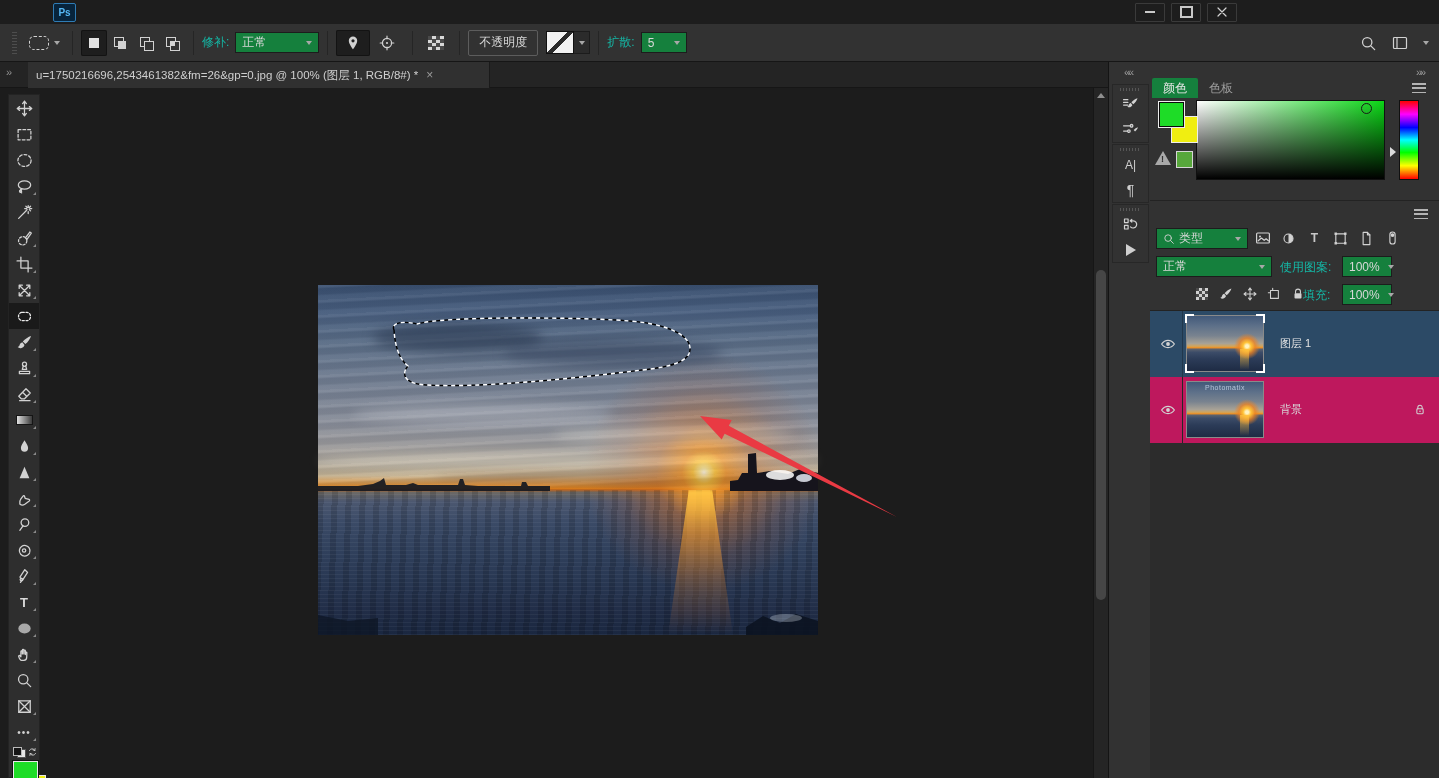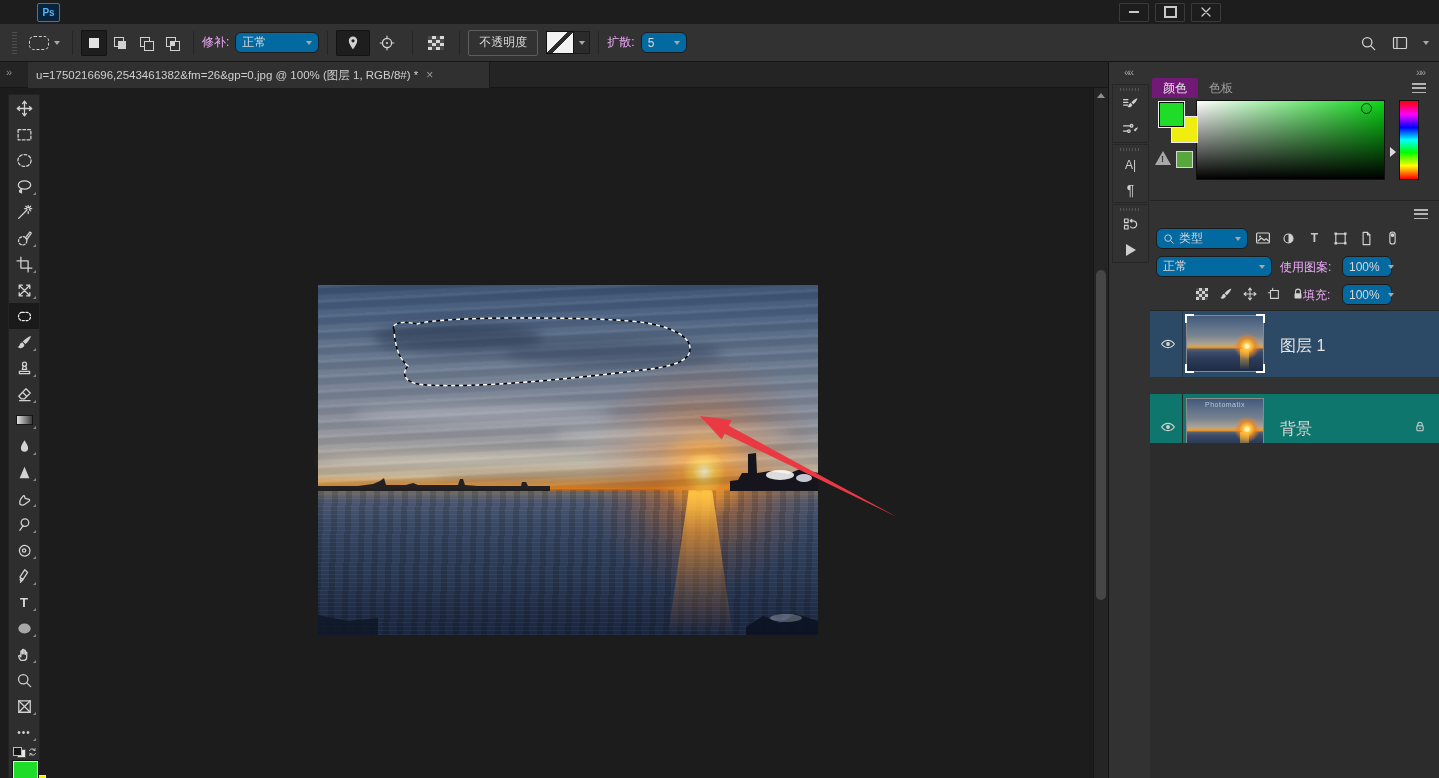--- a/index.html
+++ b/index.html
@@ -1,37 +1,37 @@
 <!DOCTYPE html>
 <html><head>
 <meta charset="utf-8">
 <style>
   html,body{margin:0;padding:0;background:#111;}
   #app{position:relative;width:1439px;height:778px;background:#1d1d1d;overflow:hidden;
        font-family:"Liberation Sans","DejaVu Sans",sans-serif;color:#d6d6d6;-webkit-font-smoothing:antialiased;}
   
-  .titlebar{position:absolute;left:0;top:0;width:1233px;height:24px;background:#1d1d1d;border-bottom:1px solid #141414;display:flex;align-items:center;text-align:right;}
+  .titlebar{position:absolute;left:16px;top:0;width:1233px;height:24px;background:#1d1d1d;border-bottom:1px solid #141414;display:flex;align-items:center;text-align:right;}
   .ps-logo{position:absolute;left:37px;top:3px;width:21px;height:17px;background:#07243c;border:1px solid #2f7cb5;border-radius:2px;
            color:#55b6f2;font-size:10px;font-weight:bold;display:flex;align-items:center;justify-content:center;}
   .menus{position:absolute;left:96px;top:0;height:24px;display:flex;align-items:center;}
   .menu-item{font-size:12px;color:#d8d8d8;padding:2px 9px;border:1px solid transparent;border-radius:2px;}
   .menu-item.focus{border-color:#5a5a5a;}
   .winbtns{position:absolute;right:12px;top:0;height:24px;display:flex;align-items:center;gap:6px;}
   .winbtn{width:28px;height:17px;display:flex;align-items:center;justify-content:center;border:1px solid #3a3a3a;border-radius:1px;}
   .winbtn .minb{width:10px;height:2px;background:#c8c8c8;}
   .winbtn .maxb{width:9px;height:8px;border:2px solid #c8c8c8;}
   
   .optionsbar{position:absolute;left:0;top:24px;width:1439px;height:38px;background:#323232;border-bottom:1px solid #161616;
               display:flex;align-items:center;padding-left:12px;box-sizing:border-box;}
   .grip-v{width:5px;height:22px;background:repeating-linear-gradient(0deg,#4e4e4e 0 1px,transparent 1px 3px);margin-right:8px;}
   .bar-sep{width:1px;height:24px;background:#252525;margin:0 8px;flex:none;}
   .obtn{height:26px;min-width:26px;display:flex;align-items:center;justify-content:center;border-radius:2px;flex:none;}
   .obtn.active{background:#1e1e1e;box-shadow:inset 0 0 0 1px #131313;}
-  .lbl{font-size:12px;color:#f0abfc;white-space:nowrap;flex:none;}
-  .dd{height:21px;background:#0369a1;border:1px solid #1c1c1c;border-radius:6px;display:flex;align-items:center;padding:0 6px;font-size:12px;color:#d8d8d8;flex:none;box-sizing:border-box;}
+  .lbl{font-size:12px;color:#14b8a6;white-space:nowrap;flex:none;}
+  .dd{height:21px;background:#15803d;border:1px solid #1c1c1c;border-radius:0;display:flex;align-items:center;padding:0 6px;font-size:12px;color:#d8d8d8;flex:none;box-sizing:border-box;}
   .dd .txt{margin-right:8px;}
   .chev{width:0;height:0;border-left:3.5px solid transparent;border-right:3.5px solid transparent;border-top:4px solid #a8a8a8;margin-left:auto;flex:none;}
   .preset-btn{display:flex;align-items:center;gap:5px;height:26px;padding:0 4px;flex:none;}
   .patch-glyph{width:18px;height:12px;border:1px dashed #d2d2d2;border-radius:5px;}
   .mode-btn{width:26px;height:26px;display:flex;align-items:center;justify-content:center;position:relative;flex:none;border-radius:2px;}
   .mode-btn.active{background:#1e1e1e;box-shadow:inset 0 0 0 1px #131313;}
   .m-new{width:10px;height:10px;background:#e2e2e2;}
   .m-sq-b{position:absolute;width:8px;height:8px;border:1px solid #d2d2d2;left:7px;top:7px;}
   .m-sq-f{position:absolute;width:8px;height:8px;background:#d2d2d2;left:11px;top:11px;}
   .m-sq-h{position:absolute;width:8px;height:8px;background:#323232;border:1px solid #d2d2d2;left:11px;top:11px;}
@@ -85,21 +85,21 @@
   .rightside{position:absolute;left:1108px;top:62px;width:331px;height:716px;background:#323232;border-left:1px solid #141414;box-sizing:border-box;}
   .strip-collapse{position:absolute;left:1124px;top:66px;font-size:11px;color:#9a9a9a;letter-spacing:-2px;}
   .panel-collapse{position:absolute;left:1416px;top:66px;font-size:11px;color:#9a9a9a;letter-spacing:-2px;}
   .strip-group{position:absolute;left:1112px;width:37px;background:#323232;border:1px solid #272727;box-sizing:border-box;}
   .strip-grip{height:3px;margin:3px 7px 1px;background:repeating-linear-gradient(90deg,#565656 0 1px,transparent 1px 3px);}
   .strip-ic{height:25px;display:flex;align-items:center;justify-content:center;color:#cfcfcf;font-size:12px;}
   .play-tri{width:0;height:0;border-left:10px solid #cfcfcf;border-top:6px solid transparent;border-bottom:6px solid transparent;}
   .mainpanel-seam{position:absolute;left:1150px;width:289px;height:1px;background:#232323;}
   .ptabs{position:absolute;left:1152px;height:20px;display:flex;align-items:flex-end;}
   .ptab{display:flex;align-items:center;height:20px;padding:0 11px;font-size:12px;color:#9d9d9d;}
-  .ptab.active{background:#701a75;color:#e6e6e6;border-radius:2px 2px 0 0;}
+  .ptab.active{background:#15803d;color:#e6e6e6;border-radius:2px 2px 0 0;}
   .hamb{position:absolute;width:14px;height:10px;display:flex;flex-direction:column;justify-content:space-between;}
   .hamb i{height:1.5px;background:#b4b4b4;}
   
   .fg-swatch{position:absolute;left:1158px;top:101px;width:25px;height:25px;border:1px solid #ededed;box-shadow:0 0 0 1px #0a0a0a inset;z-index:3;}
   .bg-swatch{position:absolute;left:1171px;top:116px;width:25px;height:25px;border:1px solid #ededed;z-index:2;}
   .gamut-warn{position:absolute;left:1155px;top:151px;width:0;height:0;border-left:8px solid transparent;border-right:8px solid transparent;border-bottom:14px solid #a9a9a9;}
   .gamut-warn span{position:absolute;left:-2px;top:3px;font-size:9px;font-weight:bold;color:#323232;}
   .gamut-sw{position:absolute;left:1176px;top:151px;width:15px;height:15px;border:1px solid #d6d6d6;}
   .sv-box{position:absolute;left:1196px;top:100px;width:187px;height:78px;border:1px solid #101010;
           background:linear-gradient(to bottom,rgba(0,0,0,0),#000),linear-gradient(to right,#fff,#0bd516);}
@@ -130,21 +130,21 @@
       radial-gradient(circle at 79% 55%, #fff3c0 0 1.5px,#ffc236 4px,rgba(240,130,30,.75) 8px,transparent 13px),
       linear-gradient(180deg,#42597a 0%,#5d7089 18%,#79838f 36%,#a8a296 50%,#d1a55c 55%,#ef8c1e 58%,#5d636f 60%,#3c4c68 66%,#2c3c58 78%,#1e2b44 100%);}
   .mini::after{content:"";position:absolute;left:70%;top:60%;width:12%;height:38%;
       background:linear-gradient(180deg,rgba(255,190,60,.8),rgba(255,170,50,0));}
   .br{position:absolute;width:7px;height:7px;z-index:4;}
   .br.tl{left:-1px;top:-1px;border-left:2px solid #fff;border-top:2px solid #fff;}
   .br.tr{right:1px;top:-1px;border-right:2px solid #fff;border-top:2px solid #fff;}
   .br.bl{left:-1px;bottom:1px;border-left:2px solid #fff;border-bottom:2px solid #fff;}
   .br.brc{right:1px;bottom:1px;border-right:2px solid #fff;border-bottom:2px solid #fff;}
   .wm{position:absolute;left:0;top:3px;width:78px;text-align:center;font-size:7px;letter-spacing:.5px;color:rgba(200,215,235,.85);z-index:4;}
-  .lname{position:absolute;left:130px;top:25px;font-size:16px;color:#e4e4e4;}
+  .lname{position:absolute;left:130px;top:25px;font-size:11px;color:#e4e4e4;}
   .row-lock{position:absolute;right:12px;top:25px;}
   .layers-empty{position:absolute;left:1150px;top:443px;width:289px;height:335px;background:#2c2c2c;}
 </style>
 </head>
 <body>
 
 <div id="app">
 
   <div class="titlebar">
     <div class="ps-logo">
@@ -601,21 +601,21 @@
     <div class="thumbwrap">
       <div class="mini"></div>
       <span class="br tl"></span>
         <span class="br tr"></span>
         <span class="br bl"></span>
         <span class="br brc"></span>
     </div>
     <span class="lname">图层 1</span>
   </div>
   <div class="mainpanel-seam" style="top:377px;background:#283248;"></div>
-  <div class="layer-row" style="top:394px;background:#0f766e;">
+  <div class="layer-row" style="top:377px;background:#be185d;">
     <span class="eye">
         <svg class="ti" width="16" height="16" viewBox="0 0 16 16">
           <path d="M1.6 8S4.2 4.4 8 4.4 14.4 8 14.4 8 11.8 11.6 8 11.6 1.6 8 1.6 8z"></path>
           <circle class="fi" cx="8" cy="8" r="1.9"></circle>
         </svg>
       </span>
     <span class="vline" style="background:#262626;"></span>
     <div class="thumbwrap">
       <div class="mini"></div>
       <span class="wm">Photomatix</span>

